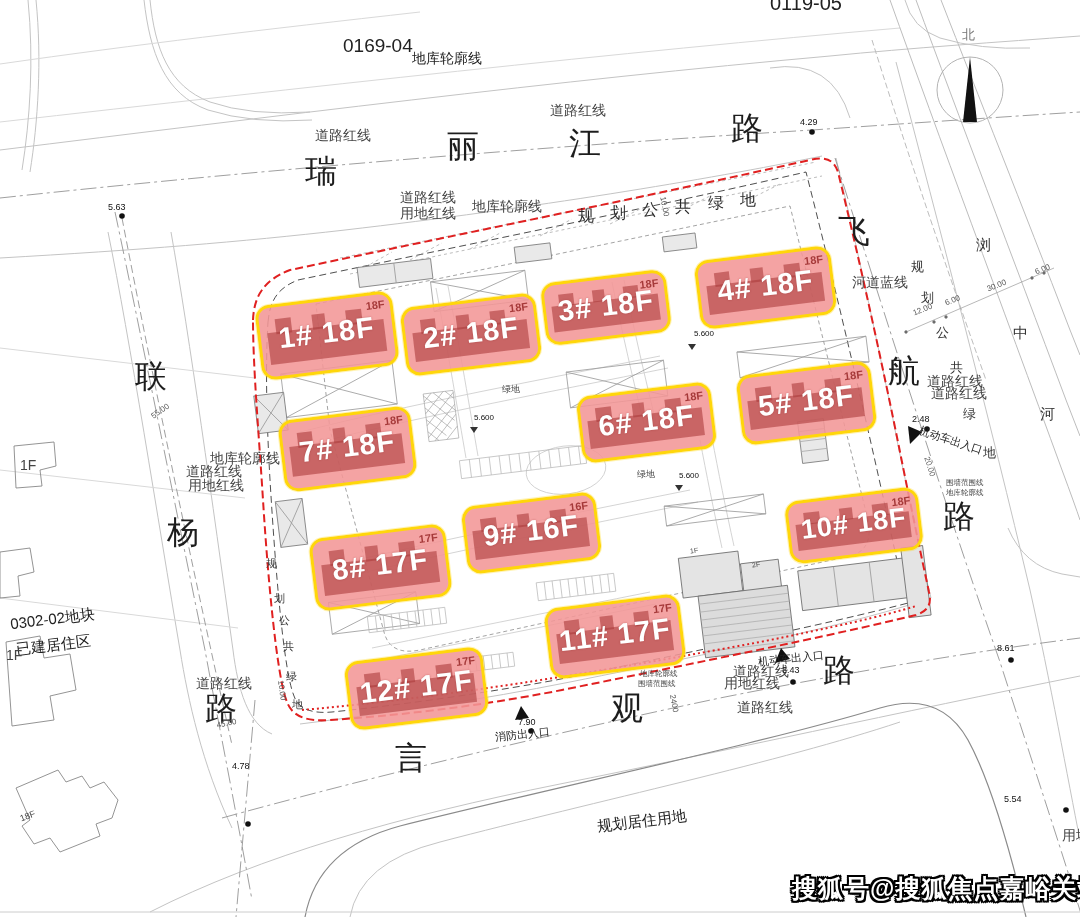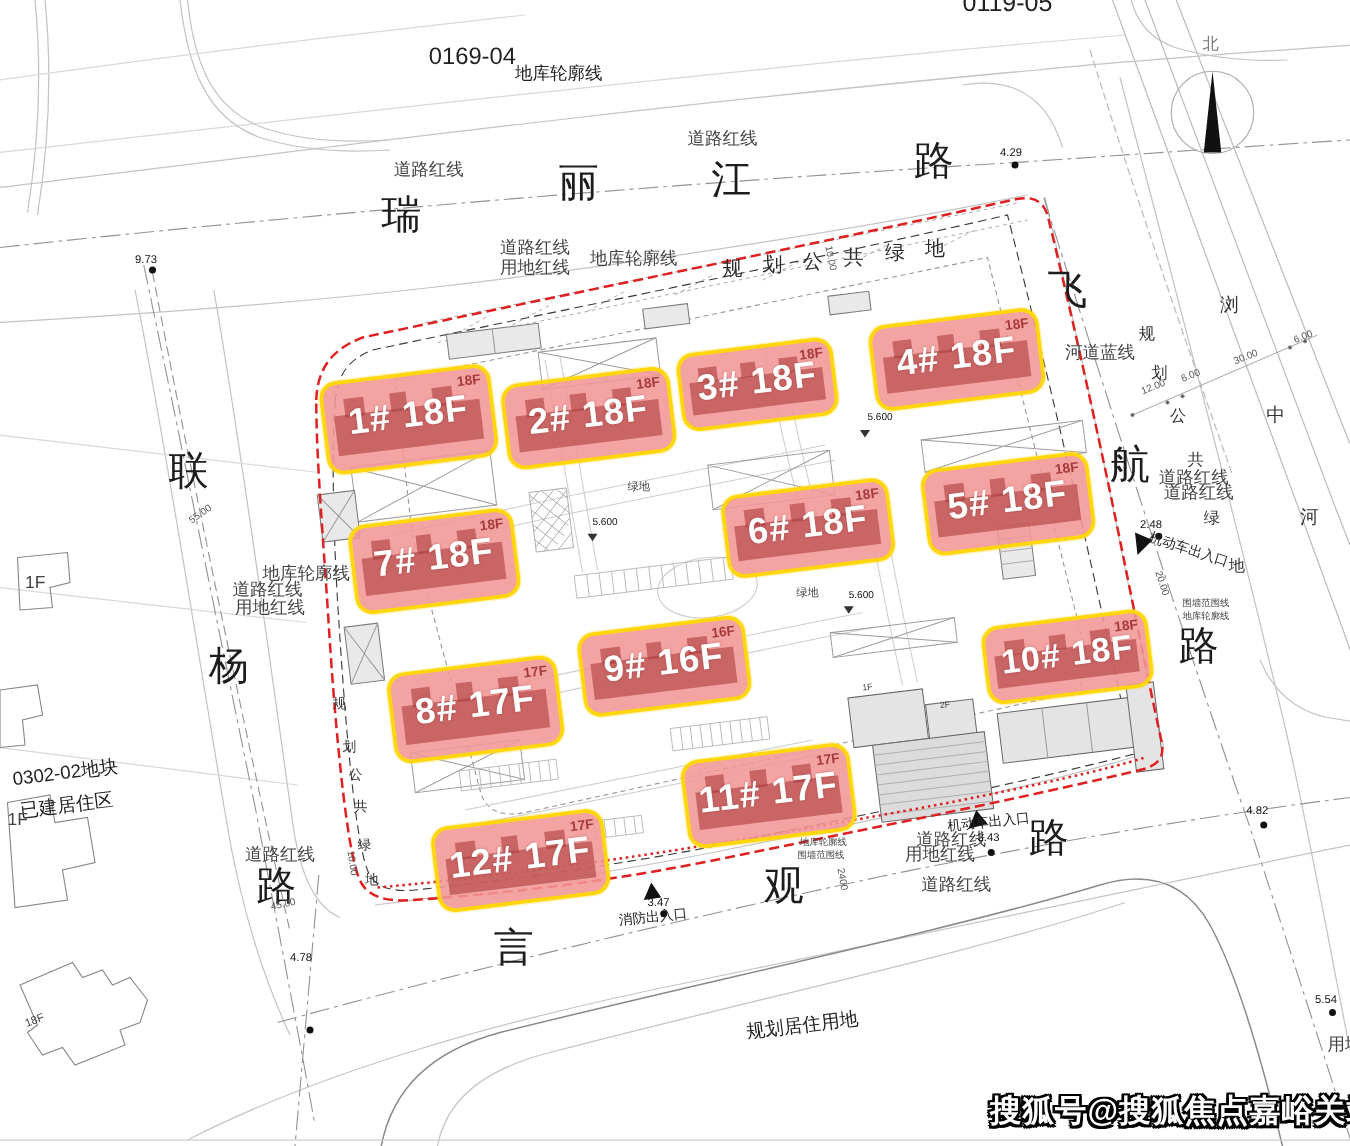--- a/index.html
+++ b/index.html
@@ -415,27 +415,27 @@
 <span class="an" style="left:495px;top:729px;font-size:11px;color:#222;transform:rotate(-6deg);">消防出入口</span>
 <span class="an" style="left:758px;top:653px;font-size:11px;color:#222;transform:rotate(-6deg);">机动车出入口</span>
 <span class="an" style="left:921px;top:425px;font-size:11px;color:#222;transform:rotate(18deg);transform-origin:left top;">机动车出入口</span>
 <span class="an" style="left:962px;top:28px;font-size:13px;color:#777;">北</span>
 <span class="an" style="left:20px;top:812px;font-size:9px;transform:rotate(-20deg);">18F</span>
 <span class="an" style="left:20px;top:458px;">1F</span>
 <span class="an" style="left:6px;top:648px;">1F</span>
 <span class="an" style="left:690px;top:547px;font-size:7px;transform:rotate(-7deg);">1F</span>
 <span class="an" style="left:752px;top:561px;font-size:7px;transform:rotate(-7deg);">2F</span>
 
-<span class="lv" style="left:108px;top:203px;">9.73</span>
+<span class="lv" style="left:108px;top:203px;">5.63</span>
 <span class="lv" style="left:800px;top:118px;">4.29</span>
 <span class="lv" style="left:912px;top:415px;">2.48</span>
-<span class="lv" style="left:997px;top:644px;">4.82</span>
-<span class="lv" style="left:1052px;top:795px;">5.54</span>
+<span class="lv" style="left:997px;top:644px;">8.61</span>
+<span class="lv" style="left:1004px;top:795px;">5.54</span>
 <span class="lv" style="left:232px;top:762px;">4.78</span>
-<span class="lv" style="left:518px;top:718px;">3.47</span>
+<span class="lv" style="left:518px;top:718px;">7.90</span>
 <span class="lv" style="left:782px;top:666px;">3.43</span>
 <span class="lv" style="left:694px;top:330px;font-size:8px;">5.600</span>
 <span class="lv" style="left:474px;top:414px;font-size:8px;">5.600</span>
 <span class="lv" style="left:679px;top:472px;font-size:8px;">5.600</span>
 
 <span class="dm" style="left:150px;top:414px;transform:rotate(-35deg);">55.00</span>
 <span class="dm" style="left:216px;top:722px;transform:rotate(-12deg);">45.00</span>
 <span class="dm" style="left:666px;top:196px;transform:rotate(78deg);">10.00</span>
 <span class="dm" style="left:284px;top:680px;transform:rotate(82deg);">10.00</span>
 <span class="dm" style="left:930px;top:456px;transform:rotate(72deg);">20.00</span>

